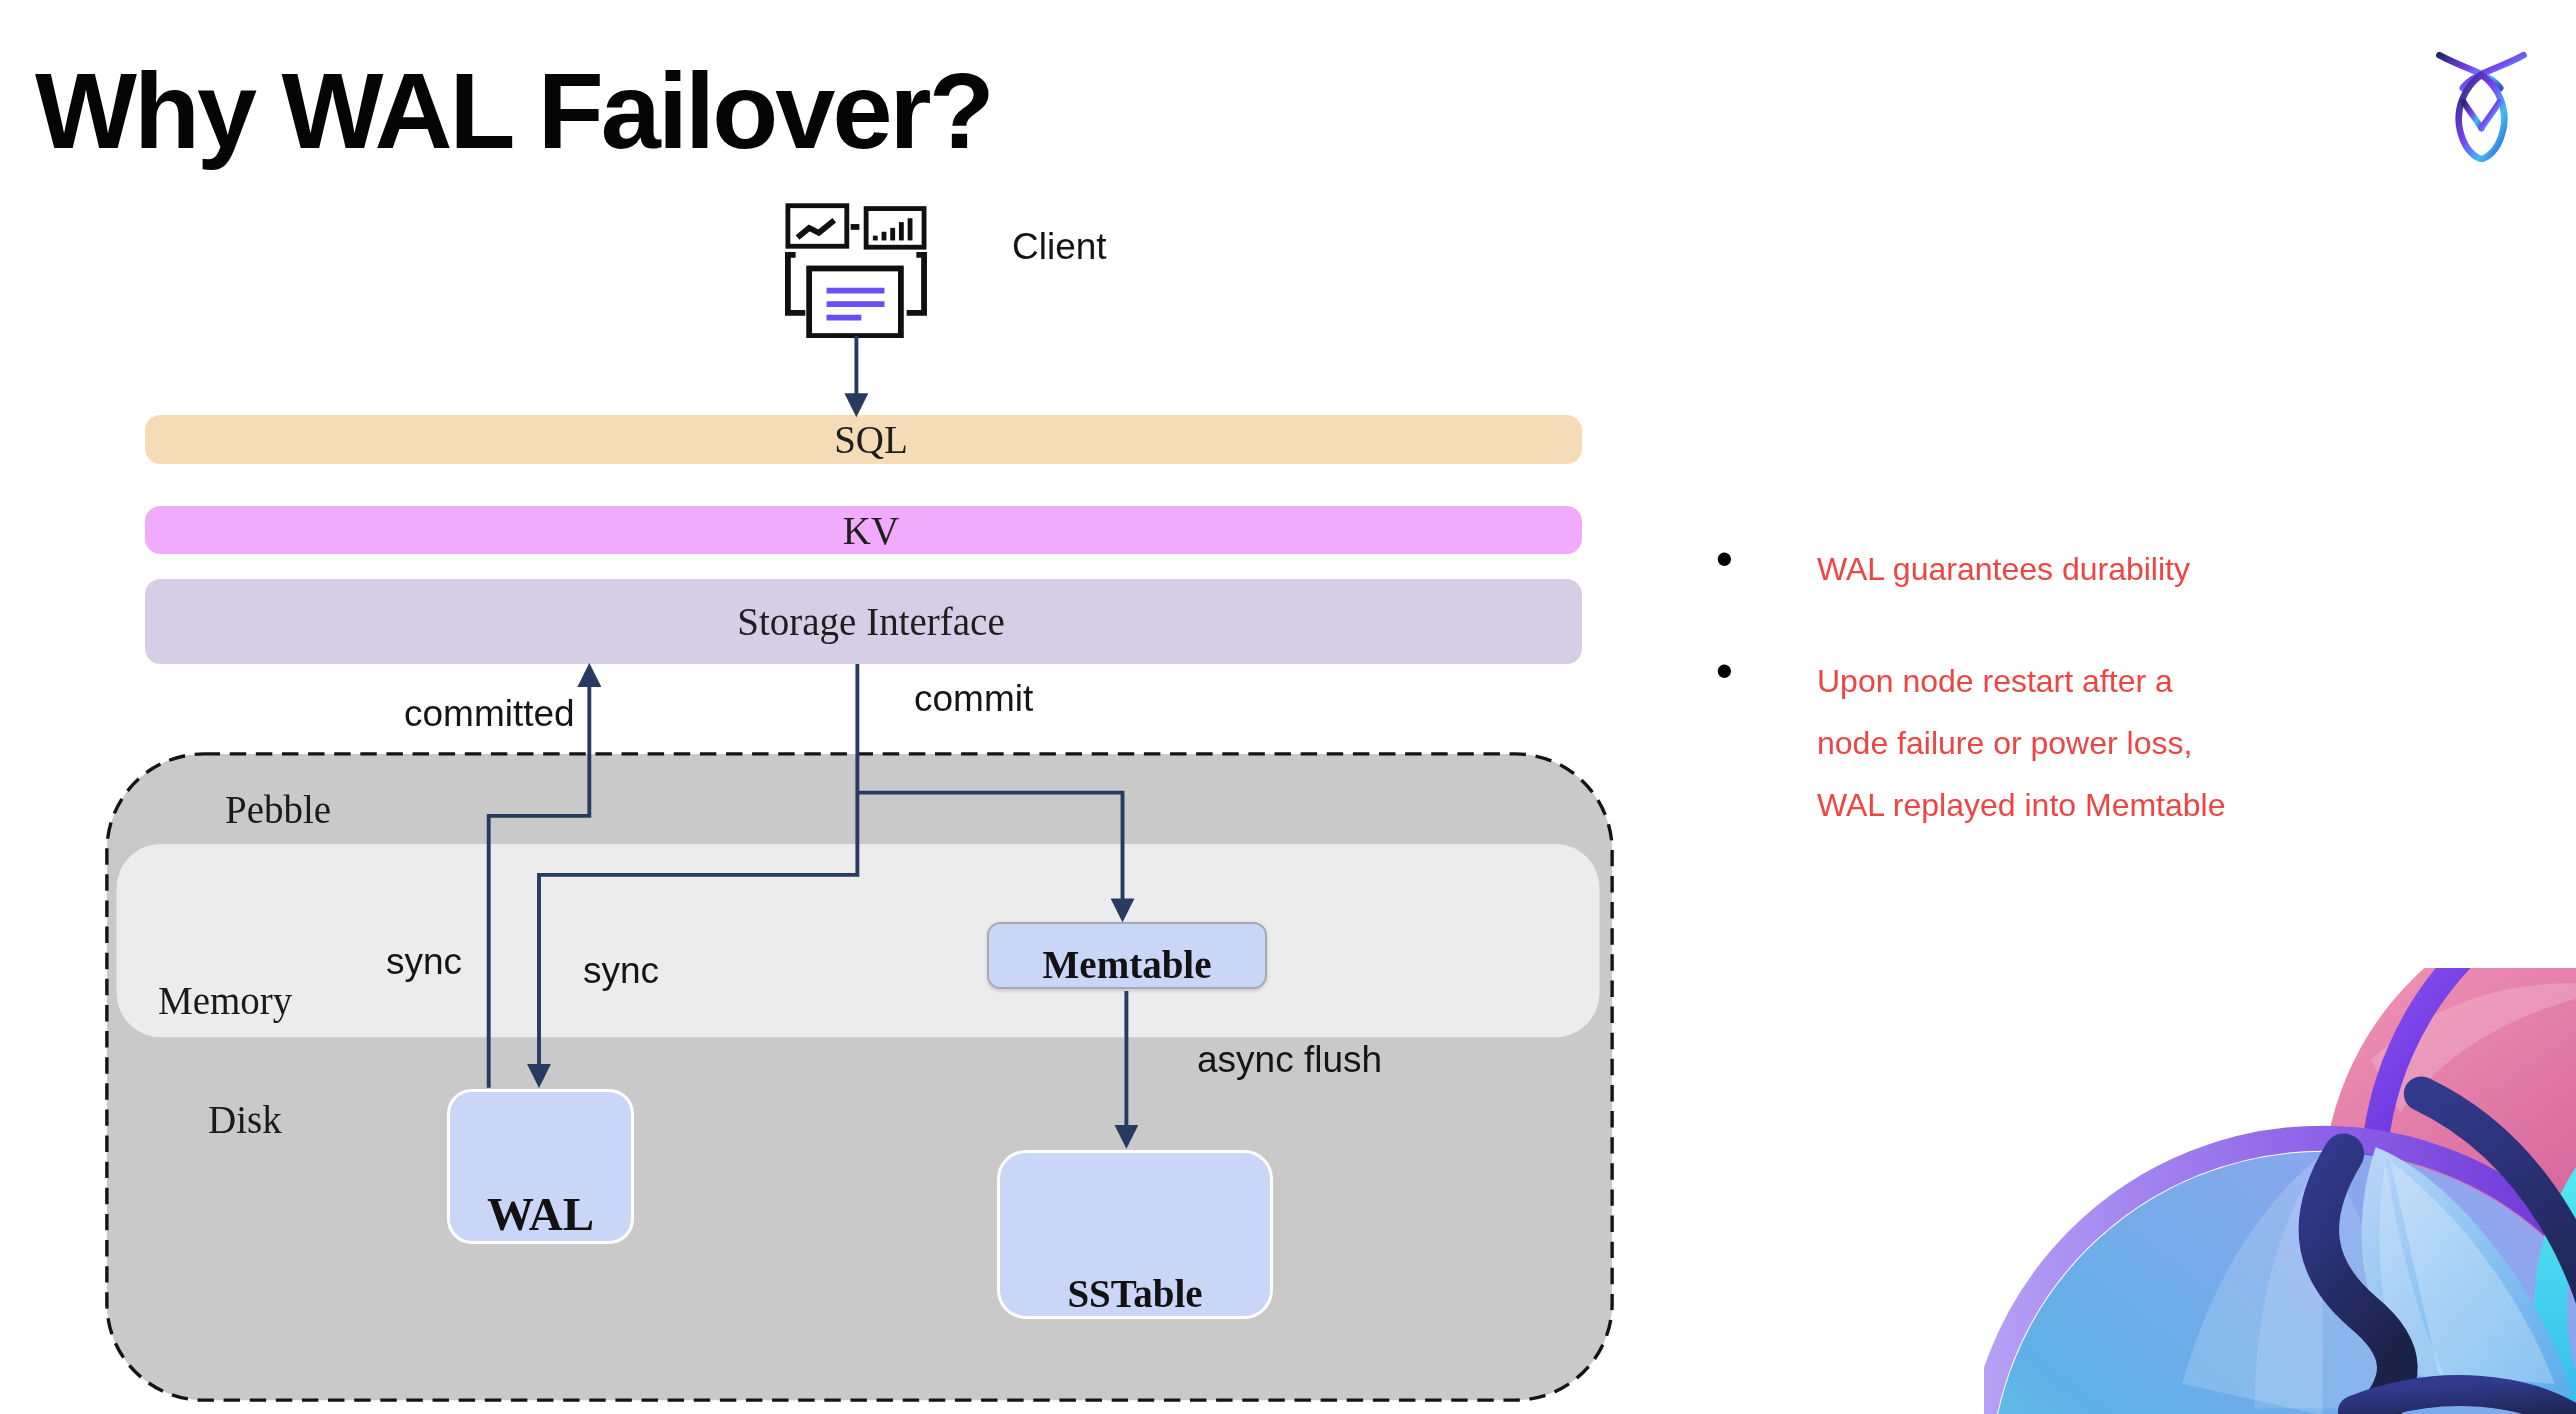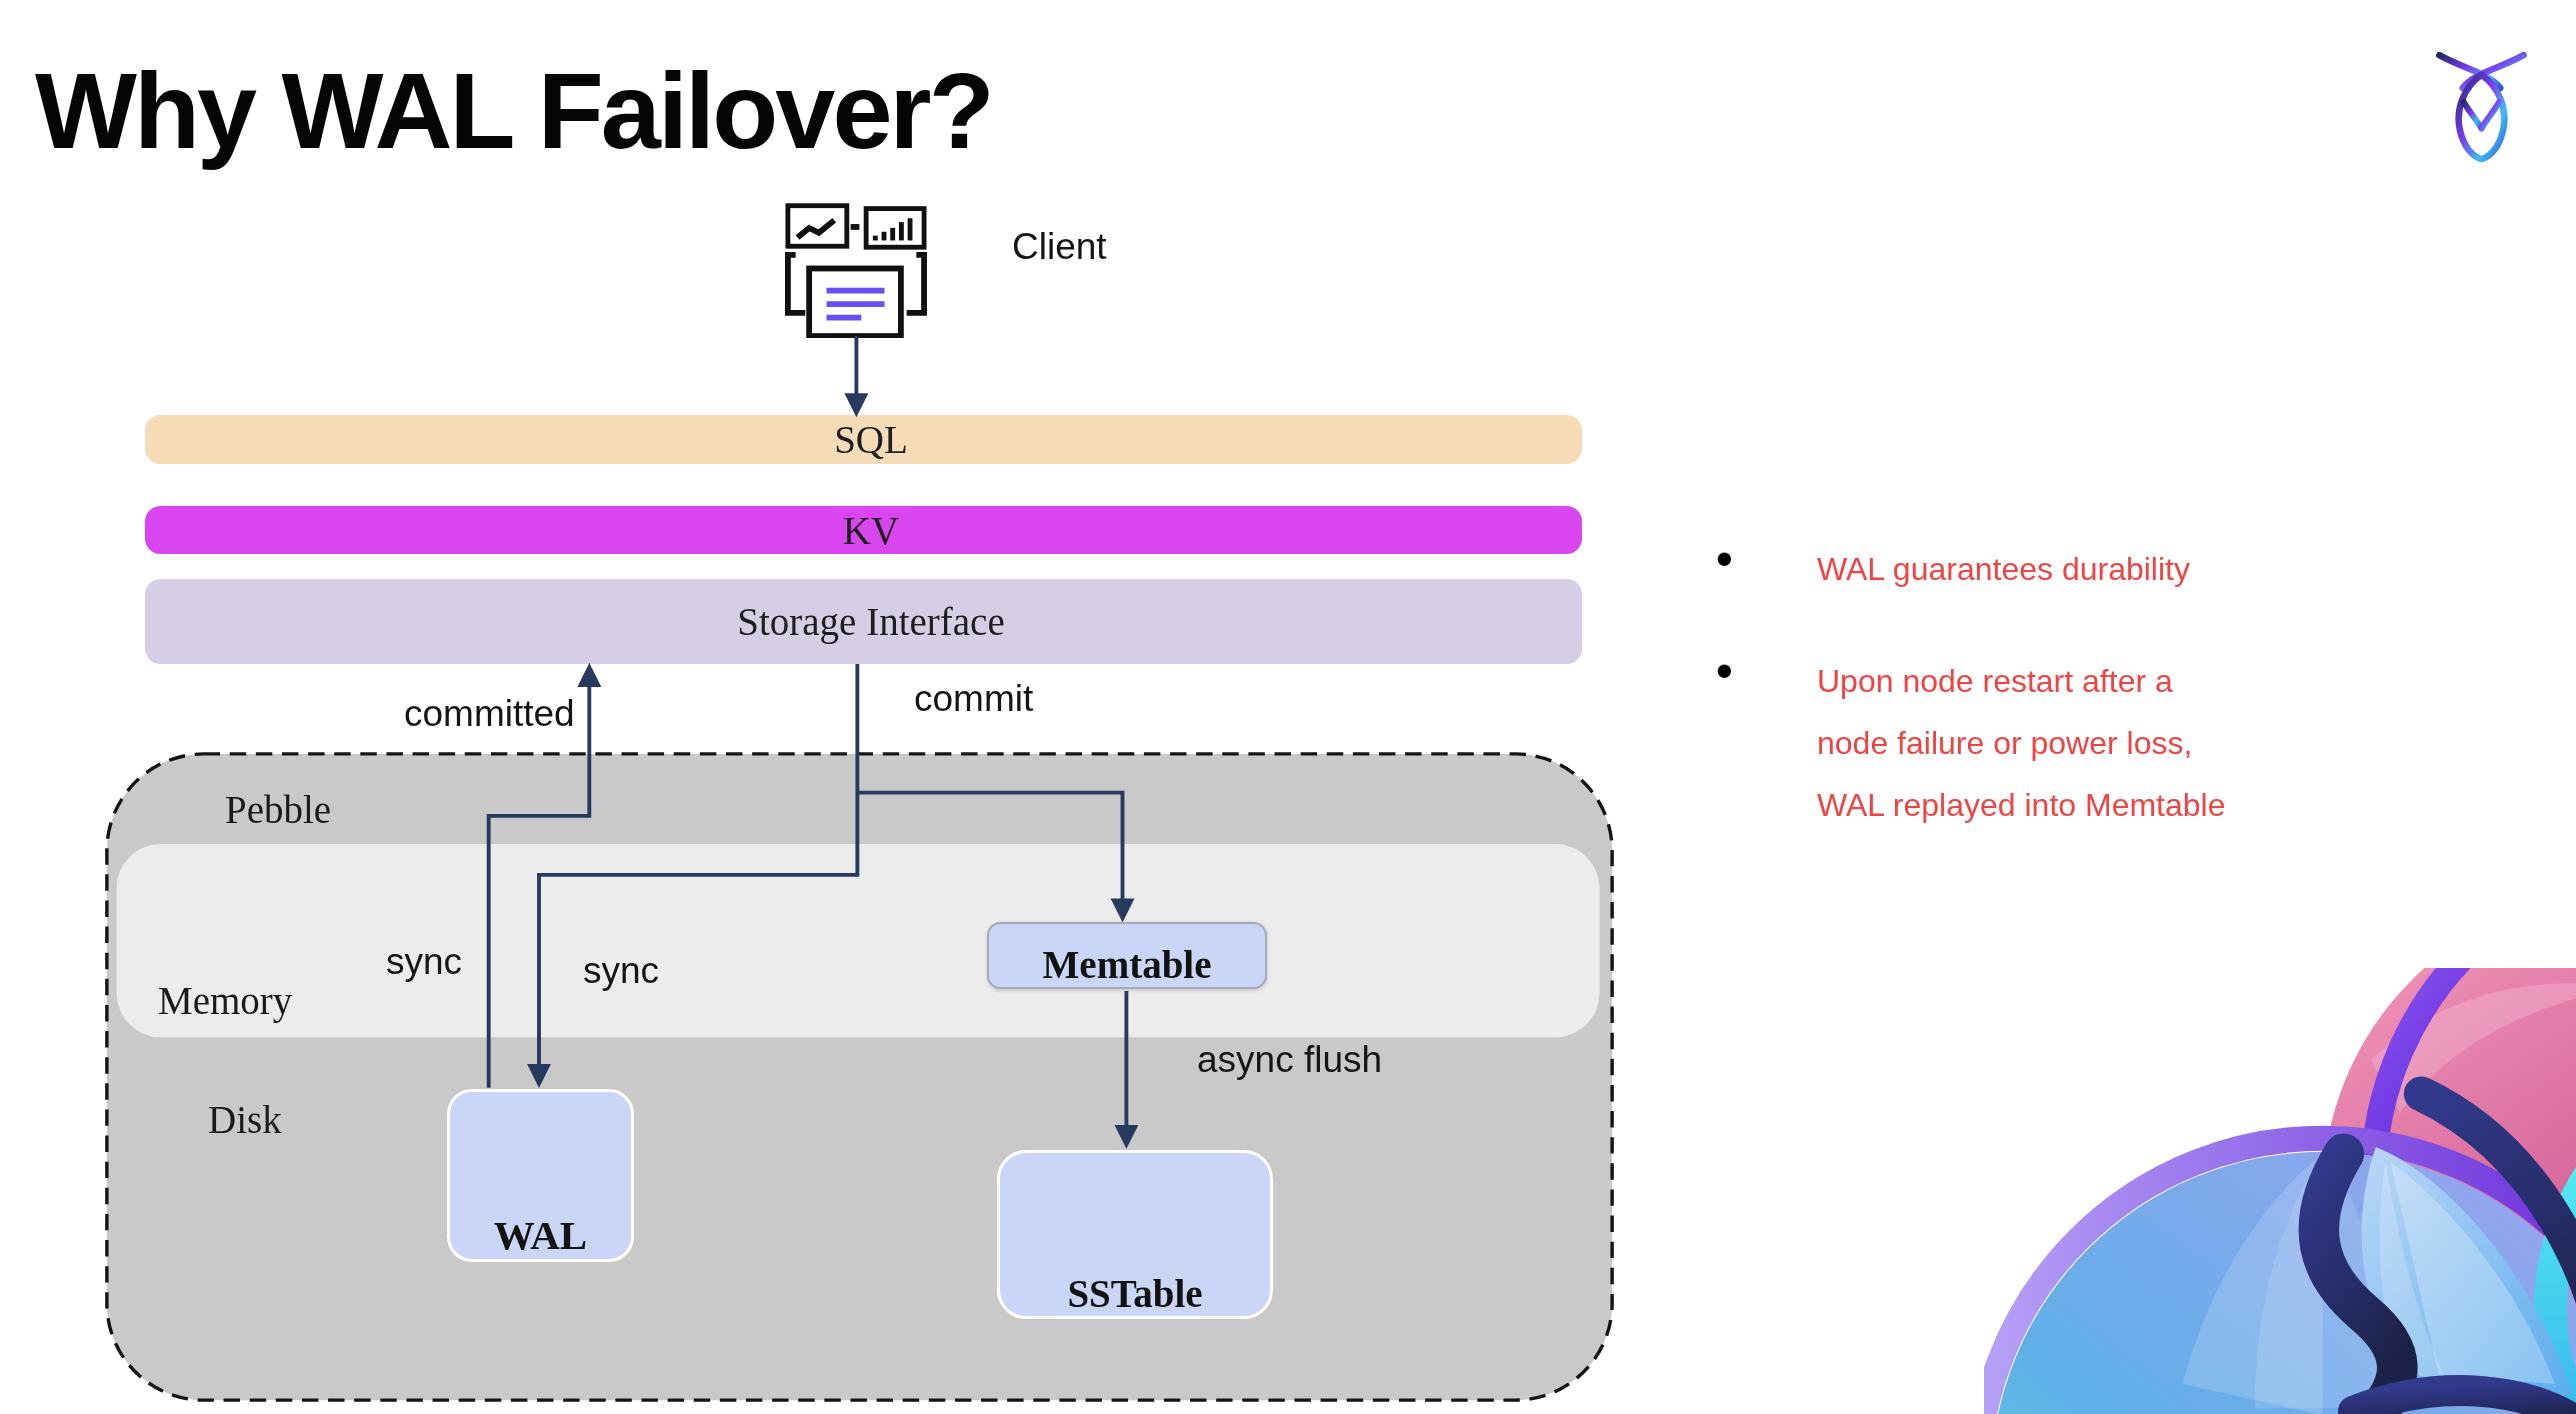--- a/index.html
+++ b/index.html
@@ -9,43 +9,43 @@
   .title{position:absolute;left:35px;top:54px;font-size:108px;font-weight:bold;
          letter-spacing:-2.9px;color:#050505;line-height:1.05;white-space:nowrap;}
   
   .client-icon{position:absolute;left:780px;top:197px;width:151px;height:141px;}
   .client-label{position:absolute;left:1012px;top:228px;font-size:37px;color:#141414;line-height:1;}
   
   .bar{position:absolute;left:145px;width:1422px;border-radius:15.5px;display:flex;
        align-items:center;justify-content:center;
        font-family:"Liberation Serif",serif;font-size:39px;color:#1e1e1e;padding-left:15px;}
   .bar.sql{top:415px;height:49px;background:#f5dcb7;}
-  .bar.kv{top:506px;height:48px;background:#d946ef;}
+  .bar.kv{top:506px;height:48px;background:#f0abfc;}
   .bar.storage{top:579px;height:85px;background:#d5cee4;justify-content:center;}
   
   .pebble-bg{position:absolute;left:103px;top:750px;width:1513px;height:656px;}
   
   .slabel{position:absolute;font-family:"Liberation Serif",serif;font-size:39px;
           color:#1a1a1a;line-height:1;white-space:nowrap;}
   .lbl-pebble{left:225px;top:790px;}
   .lbl-memory{left:158px;top:981px;}
   .lbl-disk{left:208px;top:1100px;}
   
   .flabel{position:absolute;font-size:37px;color:#151515;line-height:1;white-space:nowrap;}
   .lbl-committed{left:404px;top:695px;}
   .lbl-commit{left:914px;top:680px;}
   .lbl-sync-a{left:386px;top:943px;}
   .lbl-sync-b{left:583px;top:952px;}
   .lbl-async{left:1197px;top:1041px;}
   
   .node{position:absolute;box-sizing:border-box;background:#c9d6f8;display:flex;
         align-items:flex-end;justify-content:center;font-family:"Liberation Serif",serif;
         font-weight:bold;color:#121212;}
-  .node.wal{left:447px;top:1089px;width:187px;height:173px;border:3.9px solid #ffffff;
-            border-radius:25px;font-size:41px;}
+  .node.wal{left:447px;top:1089px;width:187px;height:155px;border:3.9px solid #ffffff;
+            border-radius:25px;font-size:47px;}
   .node.memtable{left:987px;top:922px;width:280px;height:67px;border:2.9px solid #a4aab6;
             border-radius:13.5px;font-size:39px;box-shadow:0 1.9px 3.9px rgba(0,0,0,0.15);}
   .node.sstable{left:997px;top:1150px;width:276px;height:169px;border:3.9px solid #ffffff;
             border-radius:29px;font-size:39px;}
   
   .connectors{position:absolute;left:0;top:0;width:2576px;height:1415px;pointer-events:none;}
   
   .bullets{position:absolute;left:1715px;top:527px;width:755px;list-style:none;margin:0;padding:0;}
   .bullets li{display:flex;margin:0 0 39px 0;}
   .bullets .dot{width:48px;flex:0 0 48px;font-size:31px;line-height:62px;color:#000;margin-right:54px;}

